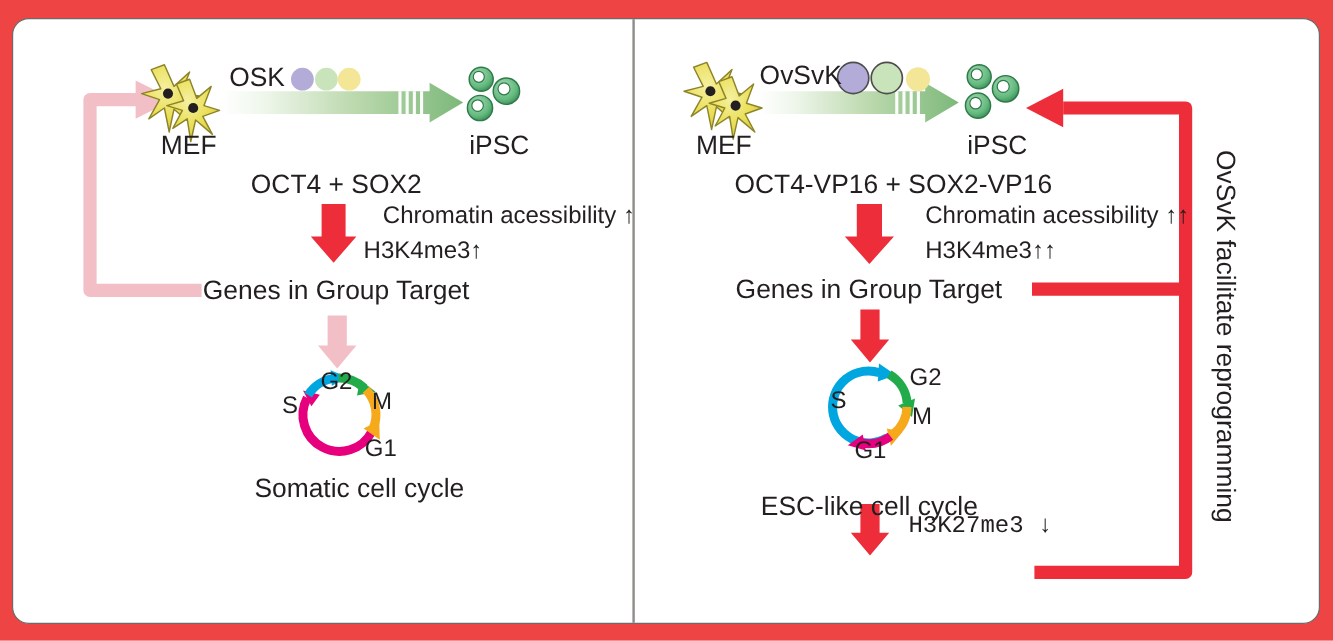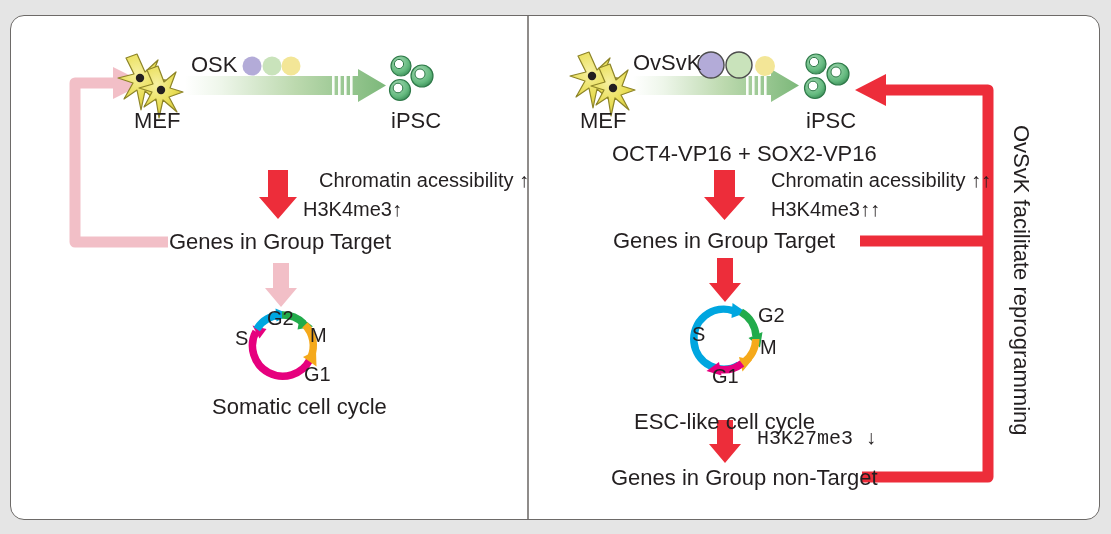--- a/index.html
+++ b/index.html
@@ -1,17 +1,17 @@
 <!DOCTYPE html>
 <html><head>
 <meta charset="utf-8">
 <style>
   html,body{margin:0;padding:0;background:#ffffff;}
   body{width:1111px;height:534px;font-family:"Liberation Sans",sans-serif;color:#231f20;}
-  #canvas{position:relative;width:1111px;height:534px;overflow:hidden;background:#e5e5e5;}
+  #canvas{position:relative;width:1111px;height:534px;overflow:hidden;background:#ef4444;}
   .panel-frame{
     position:absolute;left:10px;top:15px;width:1090px;height:505px;
     border:1.6px solid #6d6a68;border-radius:14px;box-sizing:border-box;background:#fff;
   }
   .divider{position:absolute;left:527px;top:16px;width:1.6px;height:503px;background:#8f8c8a;}
   .txt{position:absolute;white-space:nowrap;line-height:1;}
   .lbl-sm{font-size:20px;}
   .lbl-lg{font-size:22px;}
   .vert-text{
     position:absolute;font-size:22px;white-space:nowrap;
@@ -174,20 +174,21 @@
     <g>
       <circle cx="711" cy="65" r="13" fill="#b3abd8" stroke="#4d4d4d" stroke-width="1.4"></circle>
       <circle cx="739" cy="65" r="13" fill="#c9e3bb" stroke="#4d4d4d" stroke-width="1.4"></circle>
       <circle cx="765" cy="66" r="10" fill="#f3e697"></circle>
     </g>
   </svg>
 
   <div class="txt lbl-lg" style="left:191px;top:54px;">OSK</div>
   <div class="txt lbl-lg" style="left:134px;top:110px;">MEF</div>
   <div class="txt lbl-lg" style="left:391px;top:110px;">iPSC</div>
+  <div class="txt lbl-lg" style="left:209px;top:143px;">OCT4 + SOX2</div>
   <div class="txt lbl-sm" style="left:319px;top:170px;">Chromatin acessibility ↑</div>
   <div class="txt lbl-sm" style="left:303px;top:199px;">H3K4me3↑</div>
   <div class="txt lbl-lg" style="left:169px;top:231px;">Genes in Group Target</div>
 
   <div class="txt lbl-sm" style="left:267px;top:308px;">G2</div>
   <div class="txt lbl-sm" style="left:310px;top:325px;">M</div>
   <div class="txt lbl-sm" style="left:235px;top:328px;">S</div>
   <div class="txt lbl-sm" style="left:304px;top:364px;">G1</div>
   <div class="txt lbl-lg" style="left:212px;top:396px;">Somatic cell cycle</div>
 
@@ -199,17 +200,16 @@
   <div class="txt lbl-sm" style="left:771px;top:199px;">H3K4me3↑↑</div>
   <div class="txt lbl-lg" style="left:613px;top:230px;">Genes in Group Target</div>
 
   <div class="txt lbl-sm" style="left:758px;top:305px;">G2</div>
   <div class="txt lbl-sm" style="left:760px;top:337px;">M</div>
   <div class="txt lbl-sm" style="left:692px;top:324px;">S</div>
   <div class="txt lbl-sm" style="left:712px;top:366px;">G1</div>
   <div class="txt lbl-lg" style="left:634px;top:387px;margin-top:24px;">ESC-like cell cycle</div>
 
   <div class="txt lbl-sm" style="left:757px;top:429px;font-family:Liberation Mono, monospace;">H3K27me3 ↓</div>
-  <div class="txt lbl-lg" style="left:611px;top:467px;">Genes in Group non-Target</div>
 
   <div class="vert-text" style="left:1034px;top:125px;">OvSvK facilitate reprogramming</div>
 
 </div>
 
 </body></html>

